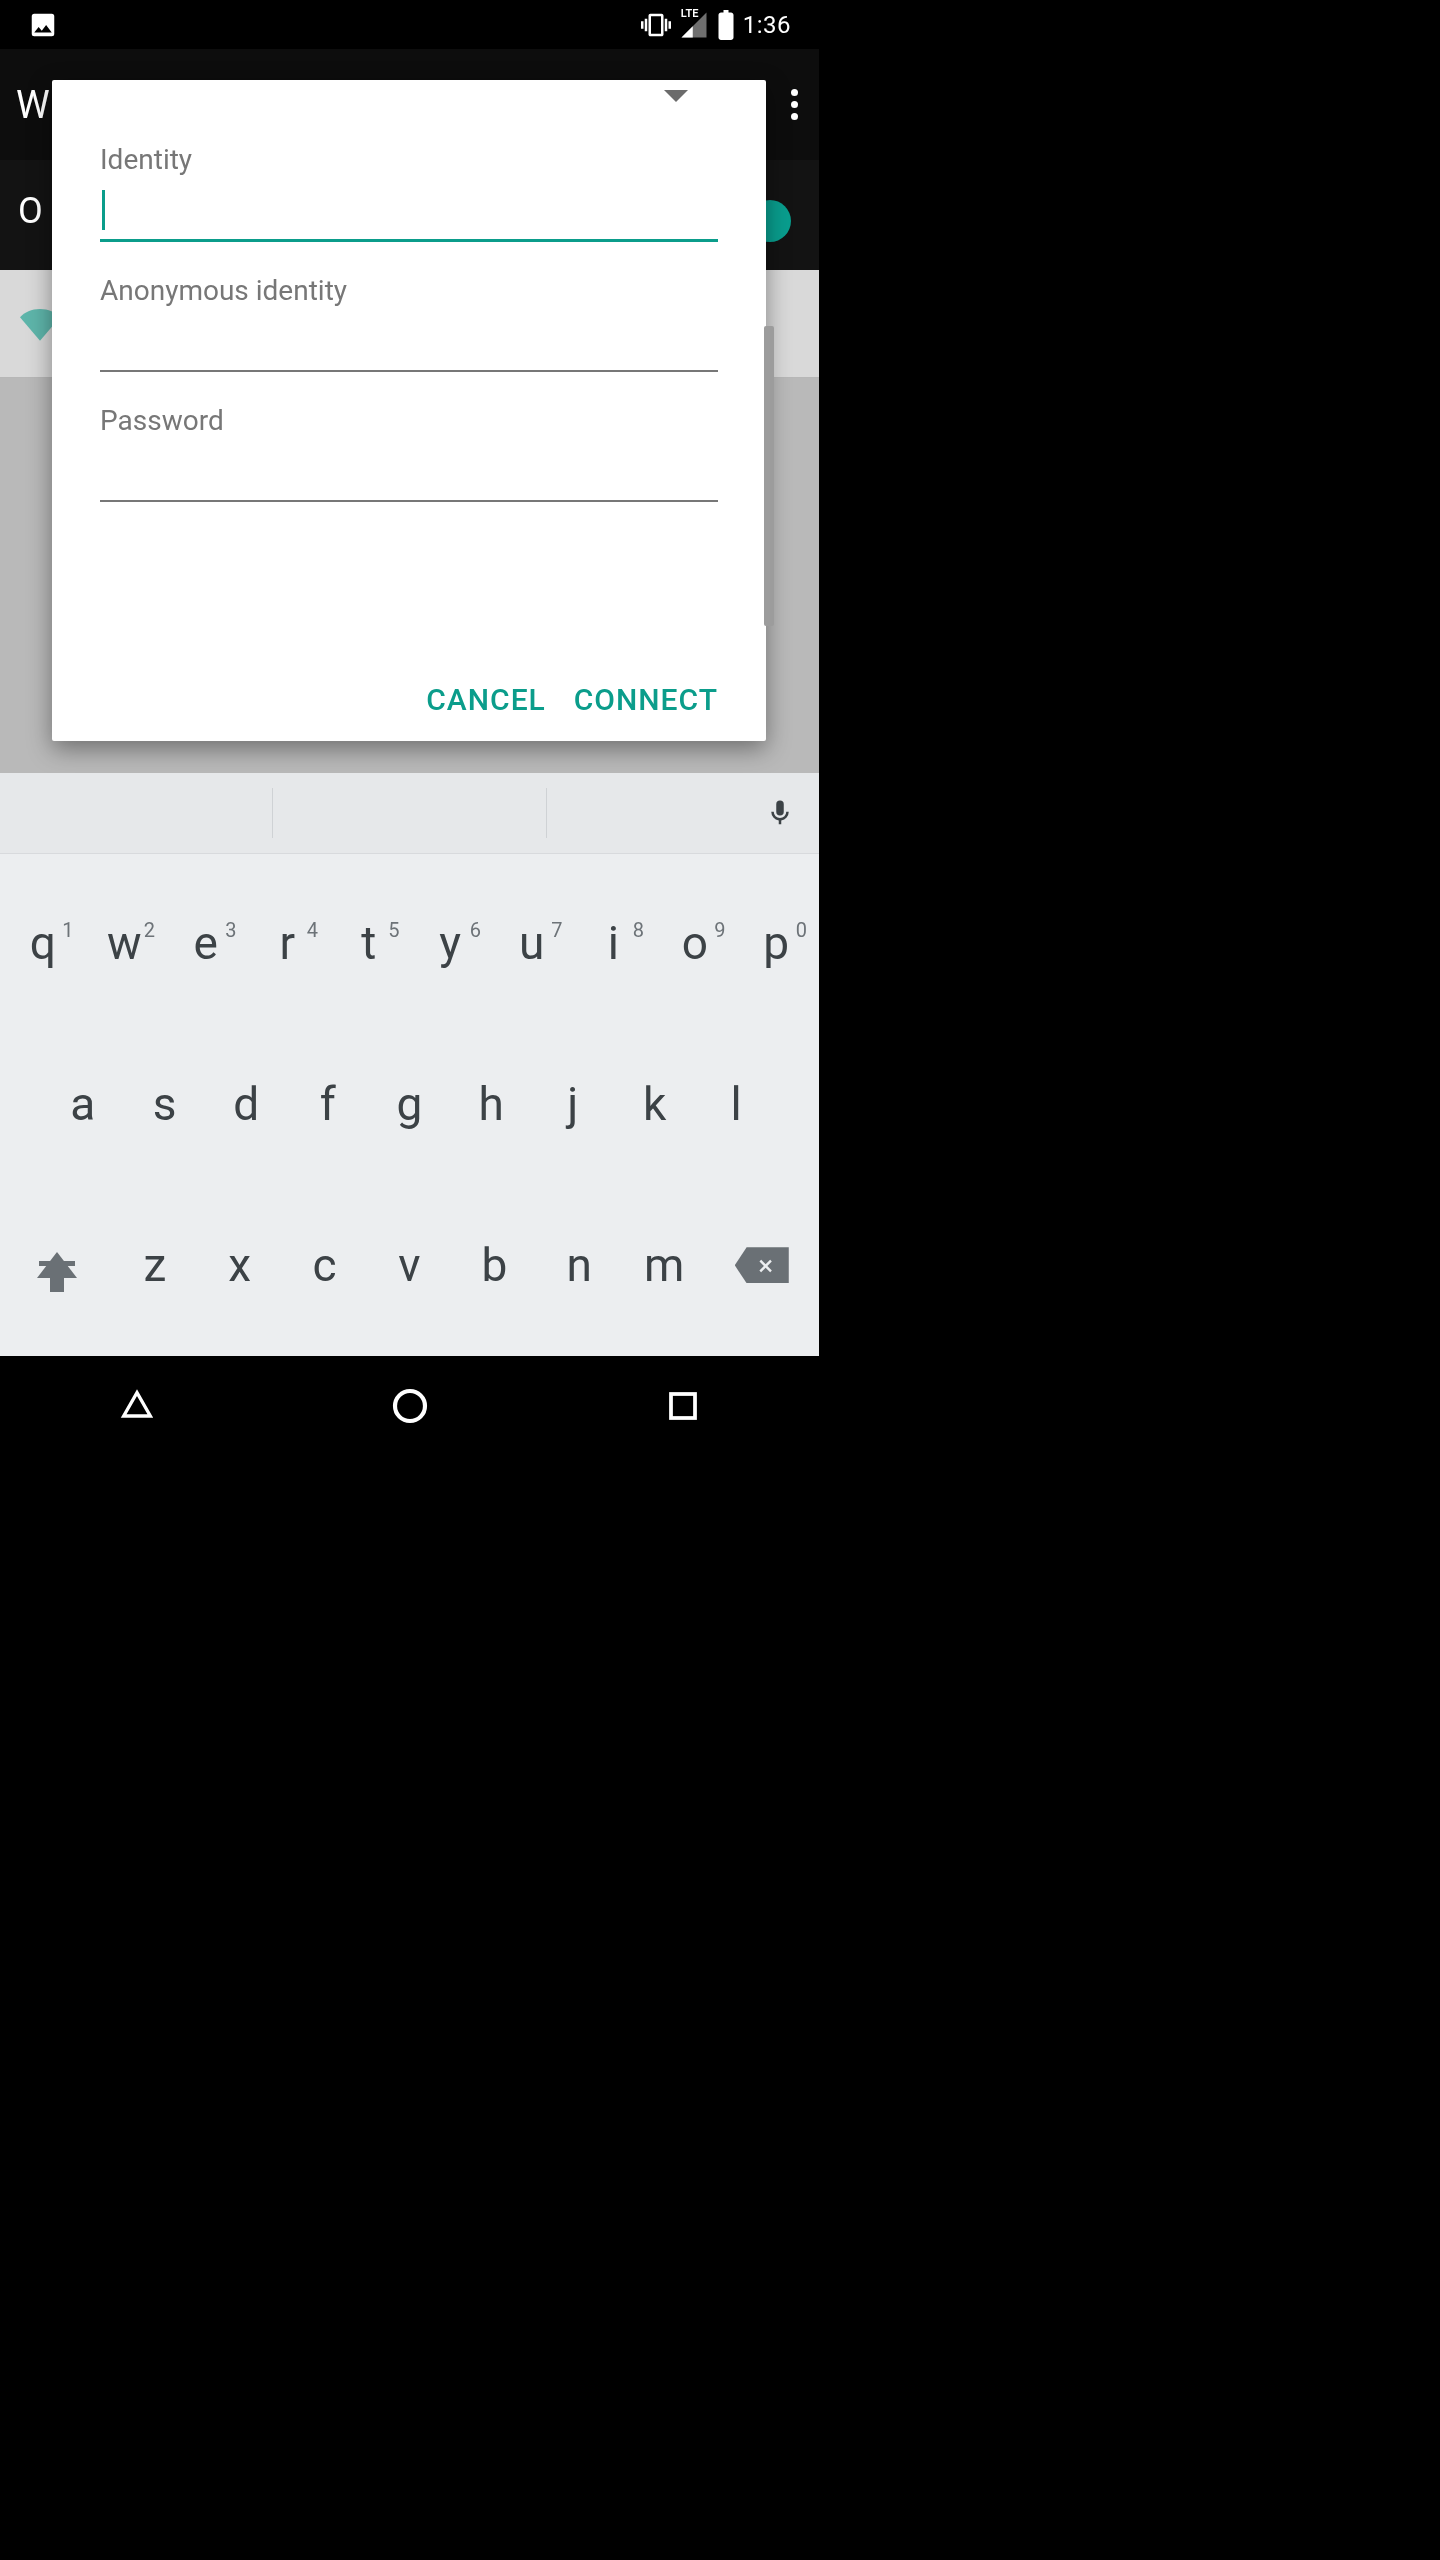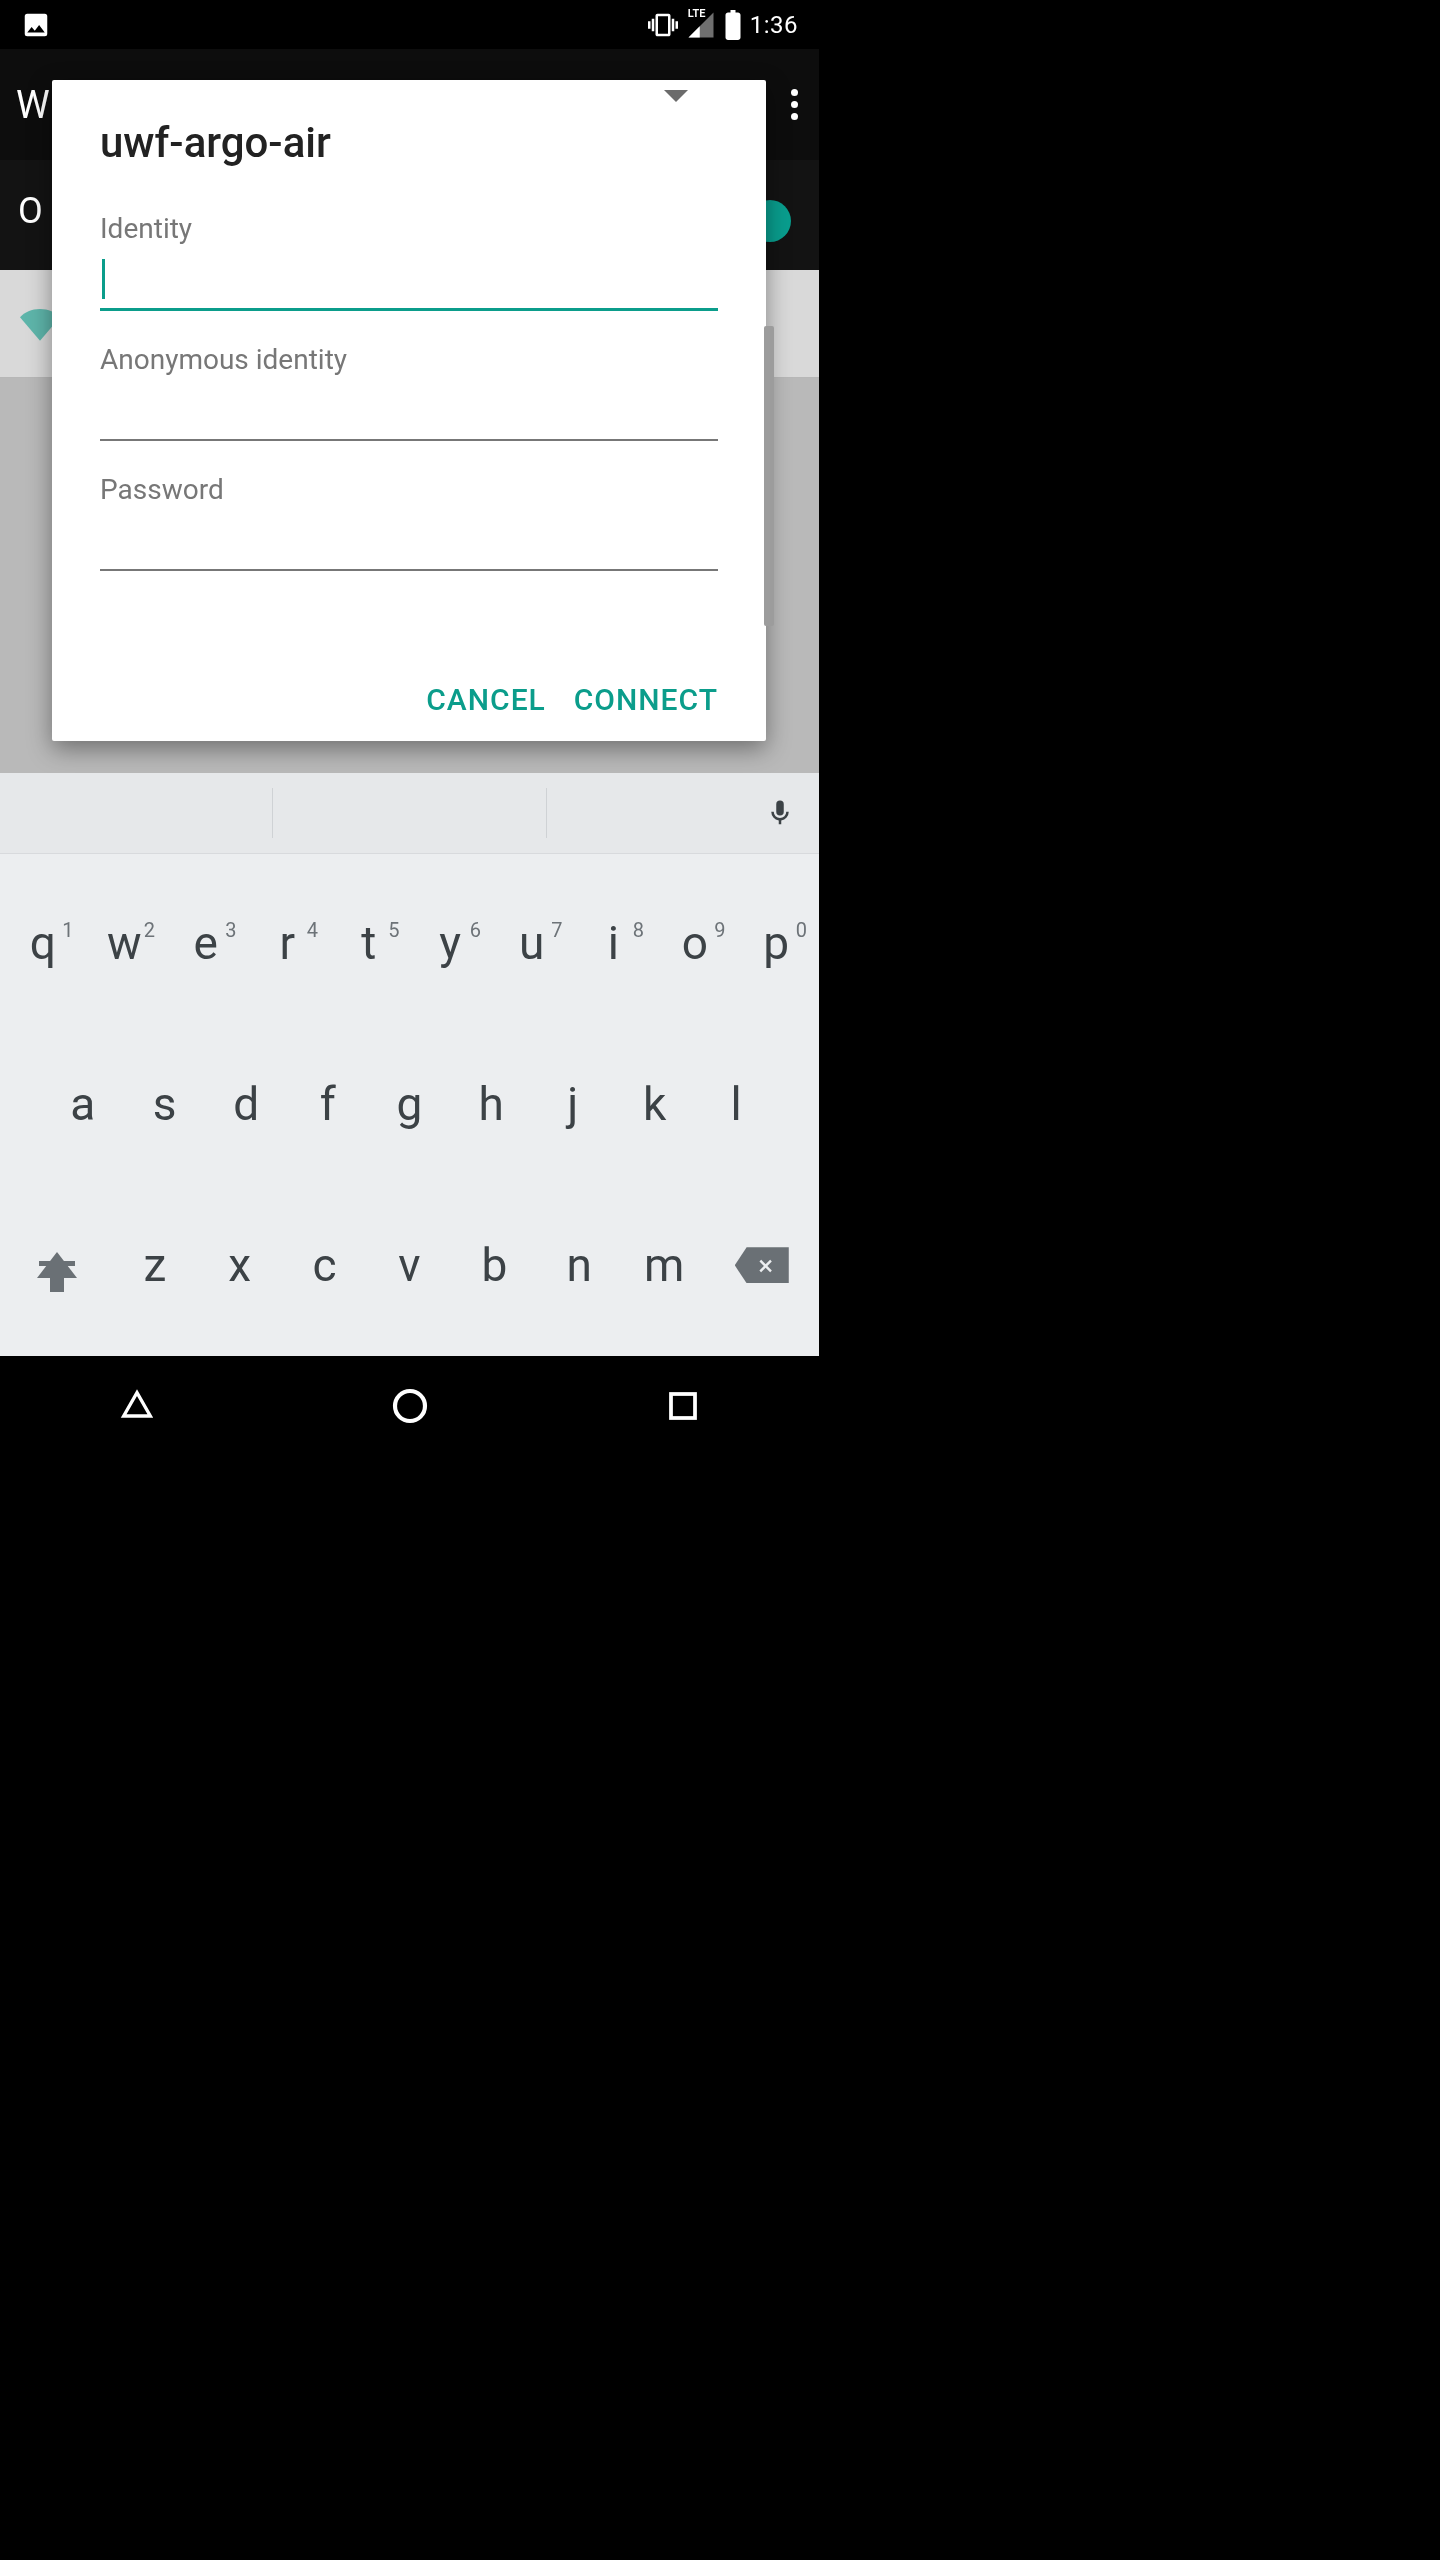--- a/index.html
+++ b/index.html
@@ -2,21 +2,21 @@
 <html><head>
 <meta charset="utf-8">
 <style>
   * { margin: 0; padding: 0; box-sizing: border-box; font-family: Roboto, "Helvetica Neue", Arial, sans-serif; }
   html, body { width: 819px; height: 1456px; background: #000; overflow: hidden; }
   .screen { position: relative; width: 819px; height: 1456px; background: #000; }
 
   
   .status-bar {
     height: 49px; background: #000; color: #fff;
-    display: flex; align-items: center; justify-content: space-between; padding: 0 21px;
+    display: flex; align-items: center; justify-content: space-between; padding: 0 28px;
     font-size: 28px; font-weight: 400;
   }
   .status-left { display: flex; align-items: center; gap: 12px; }
   .status-right { display: flex; align-items: center; gap: 8px; }
   .status-clock { font-size: 24px; letter-spacing: 0.5px; }
 
   
   .app-header {
     height: 111px; background: #0d0d0d; display: flex; align-items: center;
     justify-content: space-between; padding: 0 16px; color: #fff;
@@ -208,21 +208,20 @@
           <path fill="#0b9d8b" d="M12 3C7 3 2.7 4.9 0 7.9L12 22 24 7.9C21.3 4.9 17 3 12 3z" opacity="0.6"></path>
         </svg>
     </span>
   </div>
 
   <div class="scrim"></div>
   <div class="dialog">
     <div class="dialog-caret"></div>
     <div class="dialog-scrollbar"></div>
 
-    <div class="dialog-title">uwf-argo-air</div>
 
     <div class="field-label">Identity</div>
     <div style="position:relative;">
       <input class="text-input focused" type="text" value="" style="">
       <div class="cursor-bar" style="left:2px; top:14px;"></div>
     </div>
 
     <div class="field-label" style="margin-top:32px;">Anonymous identity</div>
     <input class="text-input" type="text" value="" style="">
 

